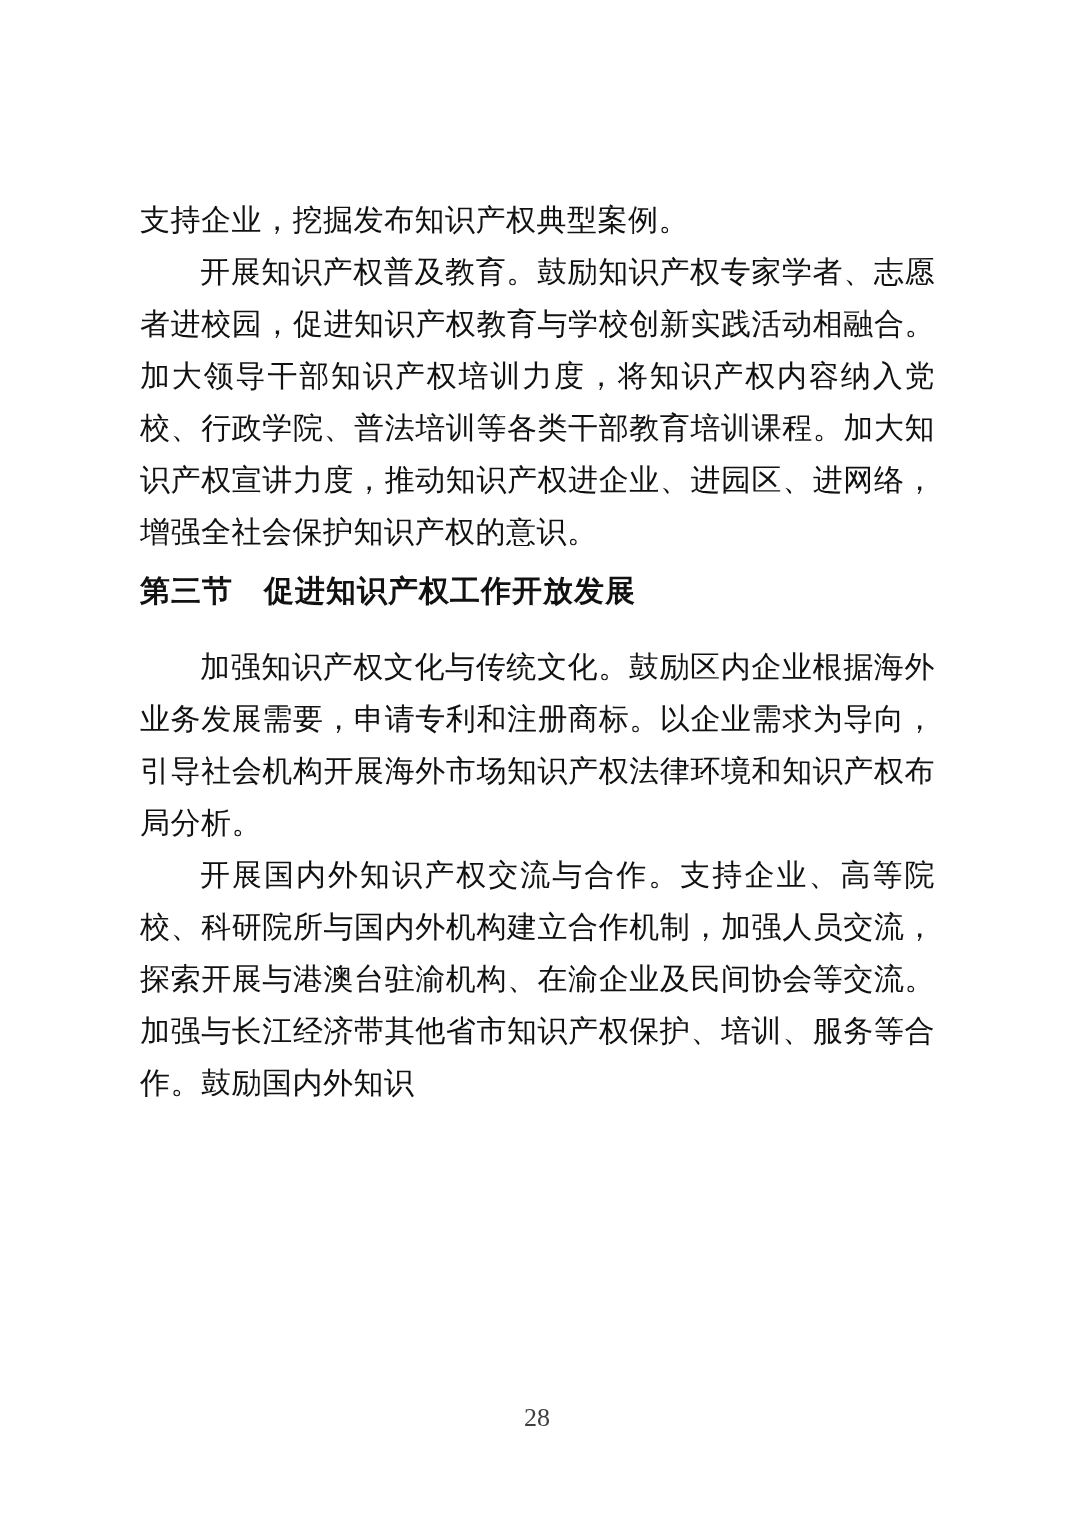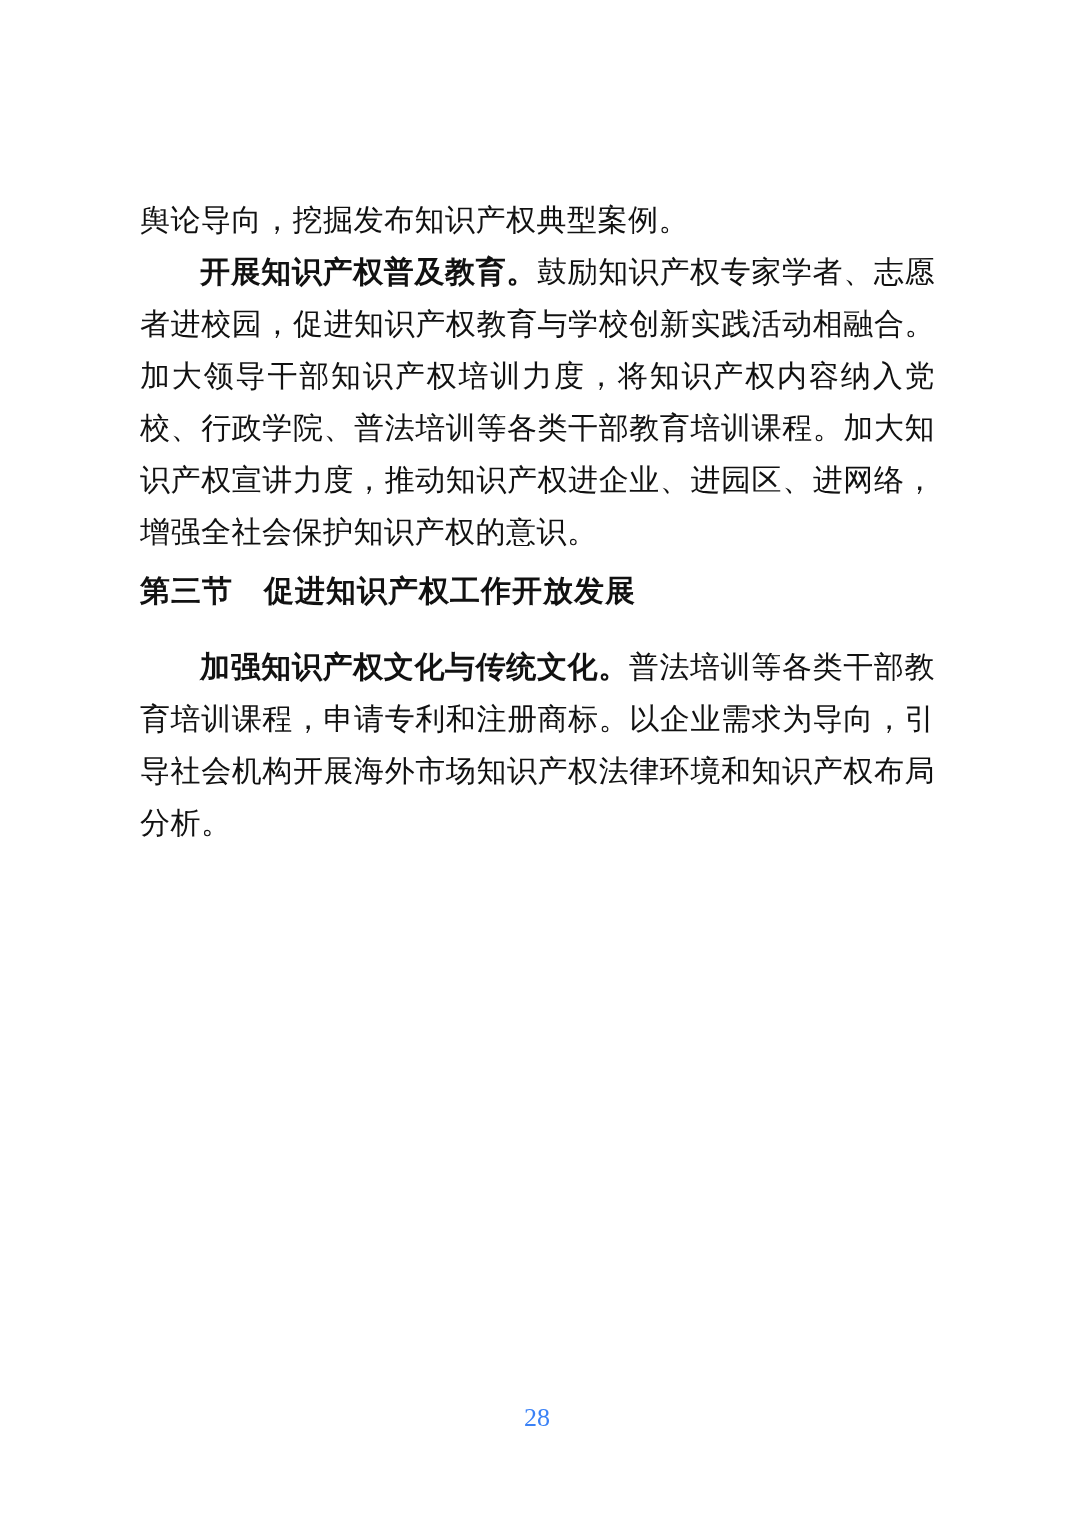--- a/index.html
+++ b/index.html
@@ -31,21 +31,21 @@
 
   .para {
     text-indent: 60px;
   }
 
   .para.no-indent {
     text-indent: 0;
   }
 
   .lead {
-    font-weight: bold;
+    font-weight: normal;
   }
 
   .section-heading {
     font-size: 30px;
     font-weight: bold;
     text-align: left;
     text-indent: 0;
     line-height: 52px;
     margin-top: 7px;
     margin-bottom: 24px;
@@ -53,37 +53,38 @@
   }
 
   .page-number {
     position: absolute;
     top: 1402px;
     left: 0;
     width: 1074px;
     text-align: center;
     font-size: 26px;
     line-height: 32px;
-    color: #3b82f6;
+    color: #404040;
   }
 </style>
 </head>
 <body>
 
 <div class="page">
 
   <div class="content">
 
-    <p class="para no-indent"><span>舆论导向，挖掘发布知识产权典型案例。</span></p>
+    <p class="para no-indent"><span>支持企业，挖掘发布知识产权典型案例。</span></p>
 
     <p class="para"><span class="lead">开展知识产权普及教育。</span><span>鼓励知识产权专家学者、志愿者进校园，促进知识产权教育与学校创新实践活动相融合。加大领导干部知识产权培训力度，将知识产权内容纳入党校、行政学院、普法培训等各类干部教育培训课程。加大知识产权宣讲力度，推动知识产权进企业、进园区、进网络，增强全社会保护知识产权的意识。</span></p>
 
 
     <h2 class="section-heading">第三节　促进知识产权工作开放发展</h2>
 
-    <p class="para"><span class="lead">加强知识产权文化与传统文化。</span><span>普法培训等各类干部教育培训课程，申请专利和注册商标。以企业需求为导向，引导社会机构开展海外市场知识产权法律环境和知识产权布局分析。</span></p>
+    <p class="para"><span class="lead">加强知识产权文化与传统文化。</span><span>鼓励区内企业根据海外业务发展需要，申请专利和注册商标。以企业需求为导向，引导社会机构开展海外市场知识产权法律环境和知识产权布局分析。</span></p>
 
+    <p class="para"><span class="lead">开展国内外知识产权交流与合作。</span><span>支持企业、高等院校、科研院所与国内外机构建立合作机制，加强人员交流，探索开展与港澳台驻渝机构、在渝企业及民间协会等交流。加强与长江经济带其他省市知识产权保护、培训、服务等合作。鼓励国内外知识</span></p>
 
   </div>
 
   <div class="page-number">28</div>
 
 </div>
 
 </body></html>

